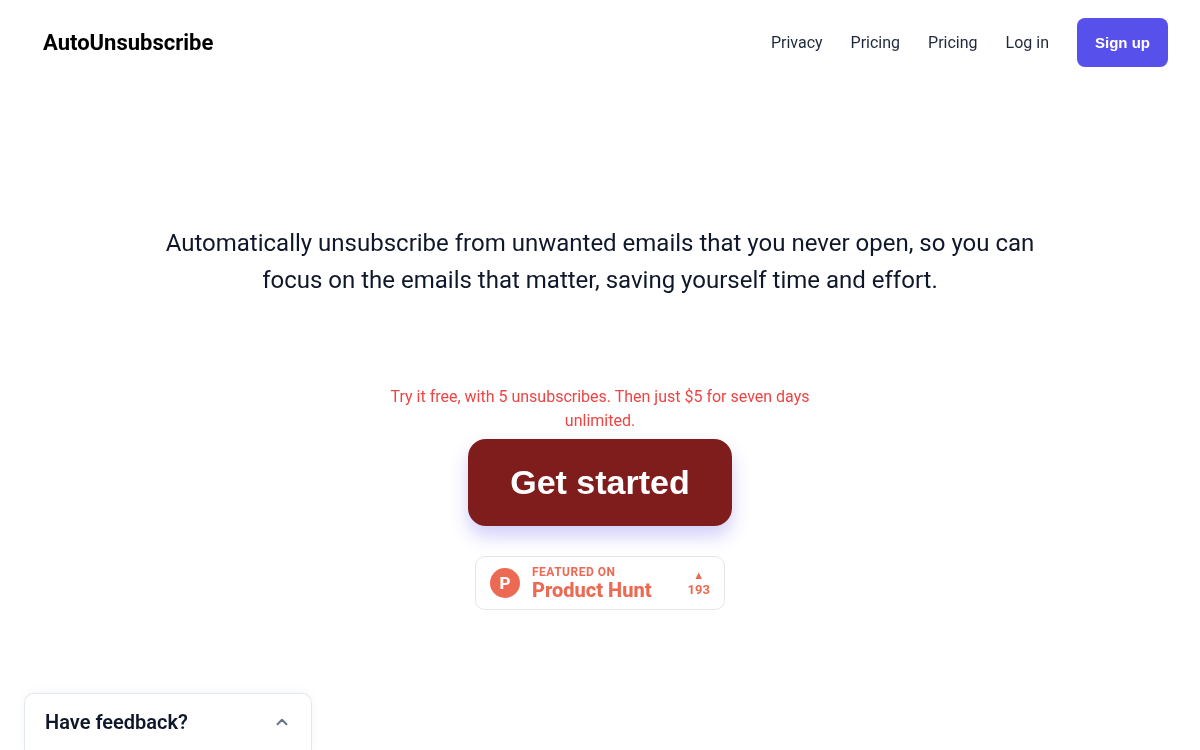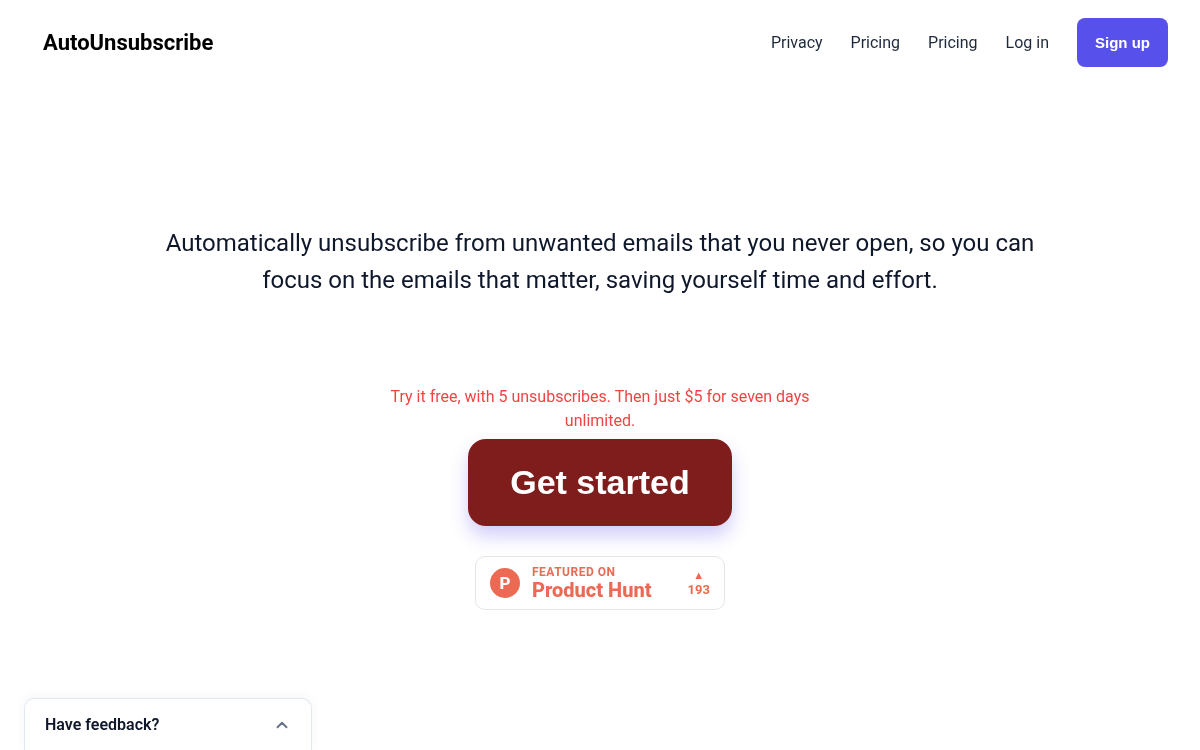--- a/index.html
+++ b/index.html
@@ -157,21 +157,21 @@
       border-bottom: none;
       border-radius: 10px 10px 0 0;
       padding: 16px 20px;
       display: flex;
       justify-content: space-between;
       align-items: center;
       cursor: pointer;
       box-shadow: 0 -2px 10px rgba(0,0,0,0.04);
     }
     .feedback-text {
-      font-size: 16px;
+      font-size: 20px;
       font-weight: 600;
       color: #0f172a;
     }
     .feedback-chevron {
       color: #64748b;
       display: flex;
       align-items: center;
     }
   </style>
 </head>

